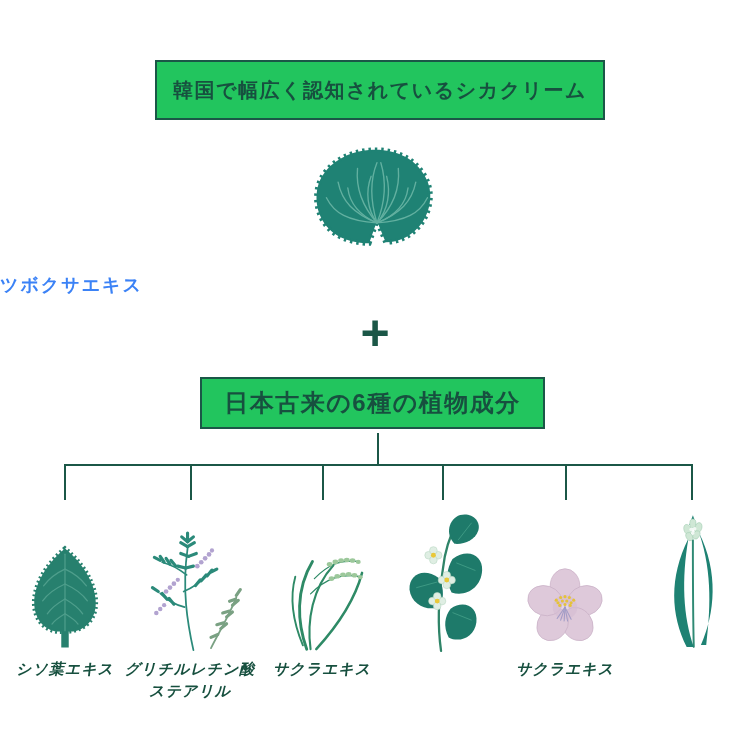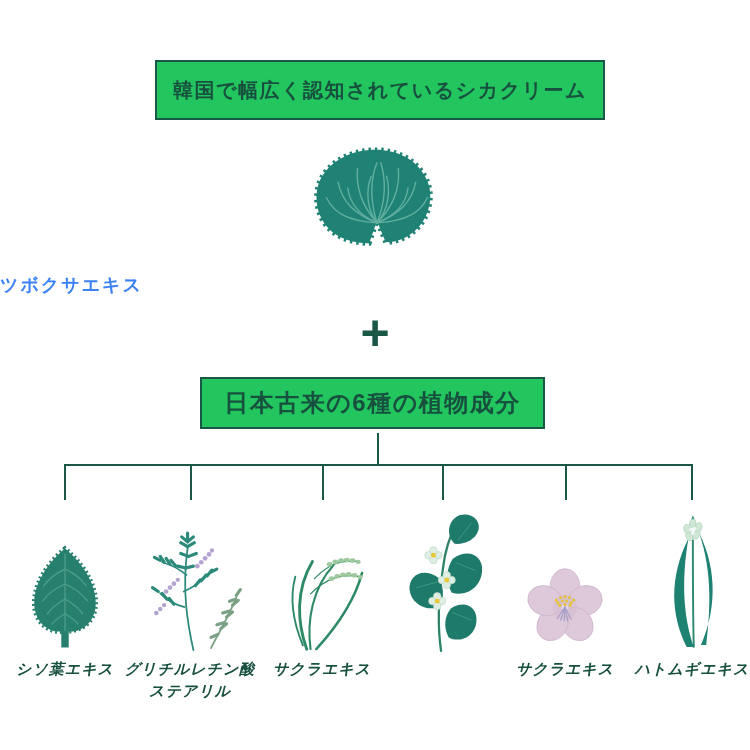--- a/index.html
+++ b/index.html
@@ -292,16 +292,15 @@
           <ellipse cx="33" cy="24" rx="3.5" ry="5" transform="rotate(-30 33 24)"></ellipse>
           <ellipse cx="41" cy="22" rx="3.5" ry="5" transform="rotate(30 41 22)"></ellipse>
         </g>
         <g fill="#f2f8f4">
           <circle cx="35" cy="16" r="2"></circle>
             <circle cx="39" cy="15" r="2"></circle>
             <circle cx="37" cy="20" r="2"></circle>
         </g>
       </svg>
     </div>
-    <div class="ing-label">ハトムギエキス</div>
   </div>
 
 </div>
 
 </body></html>

